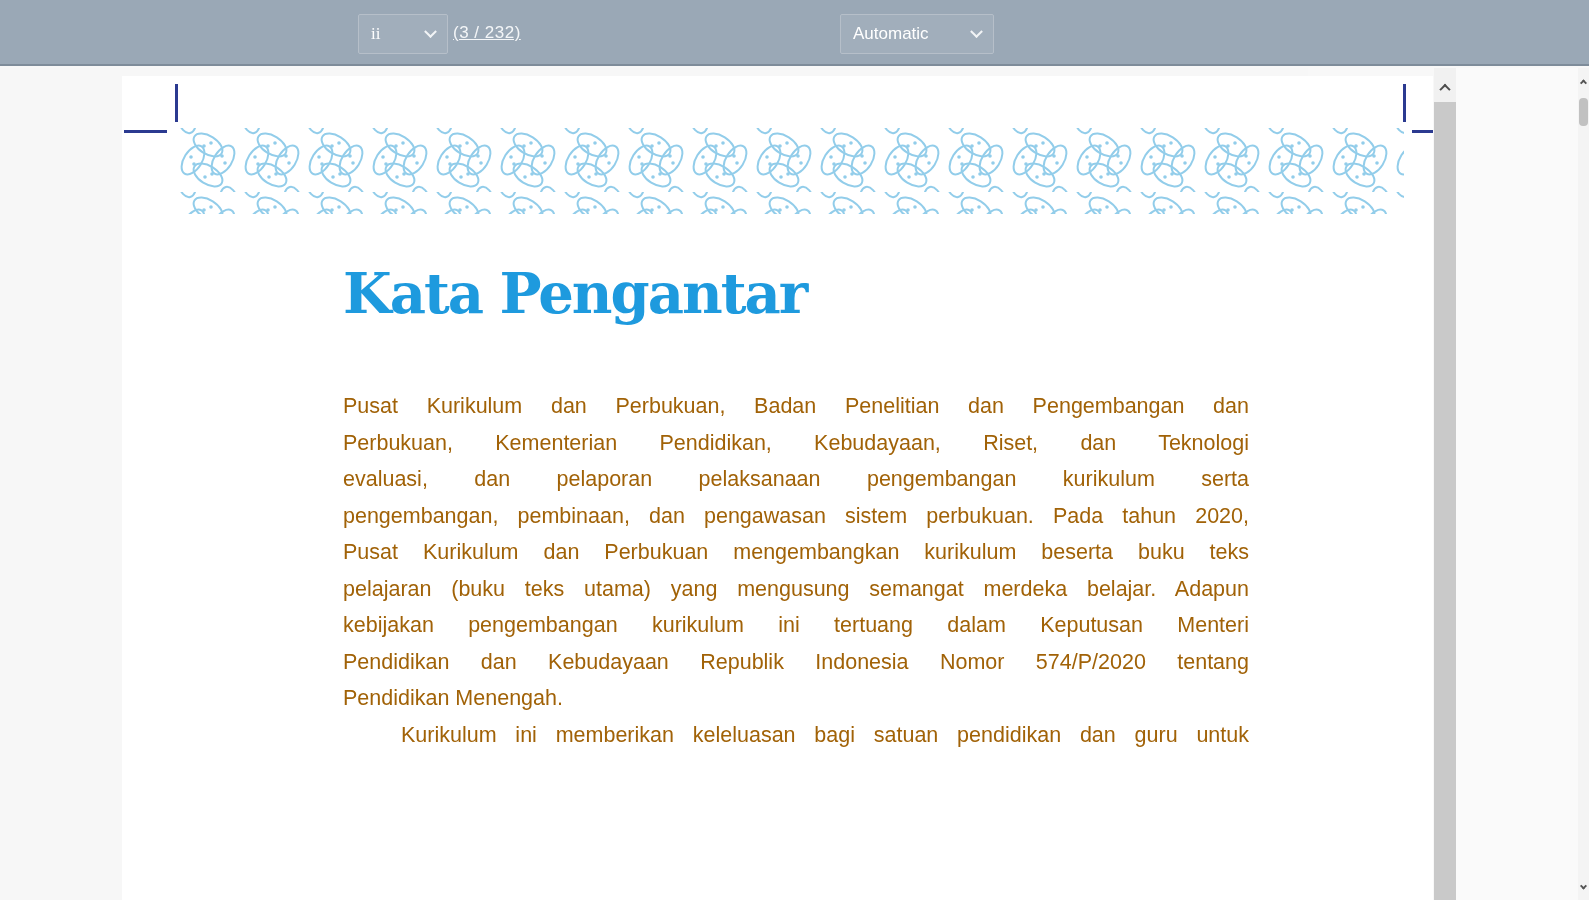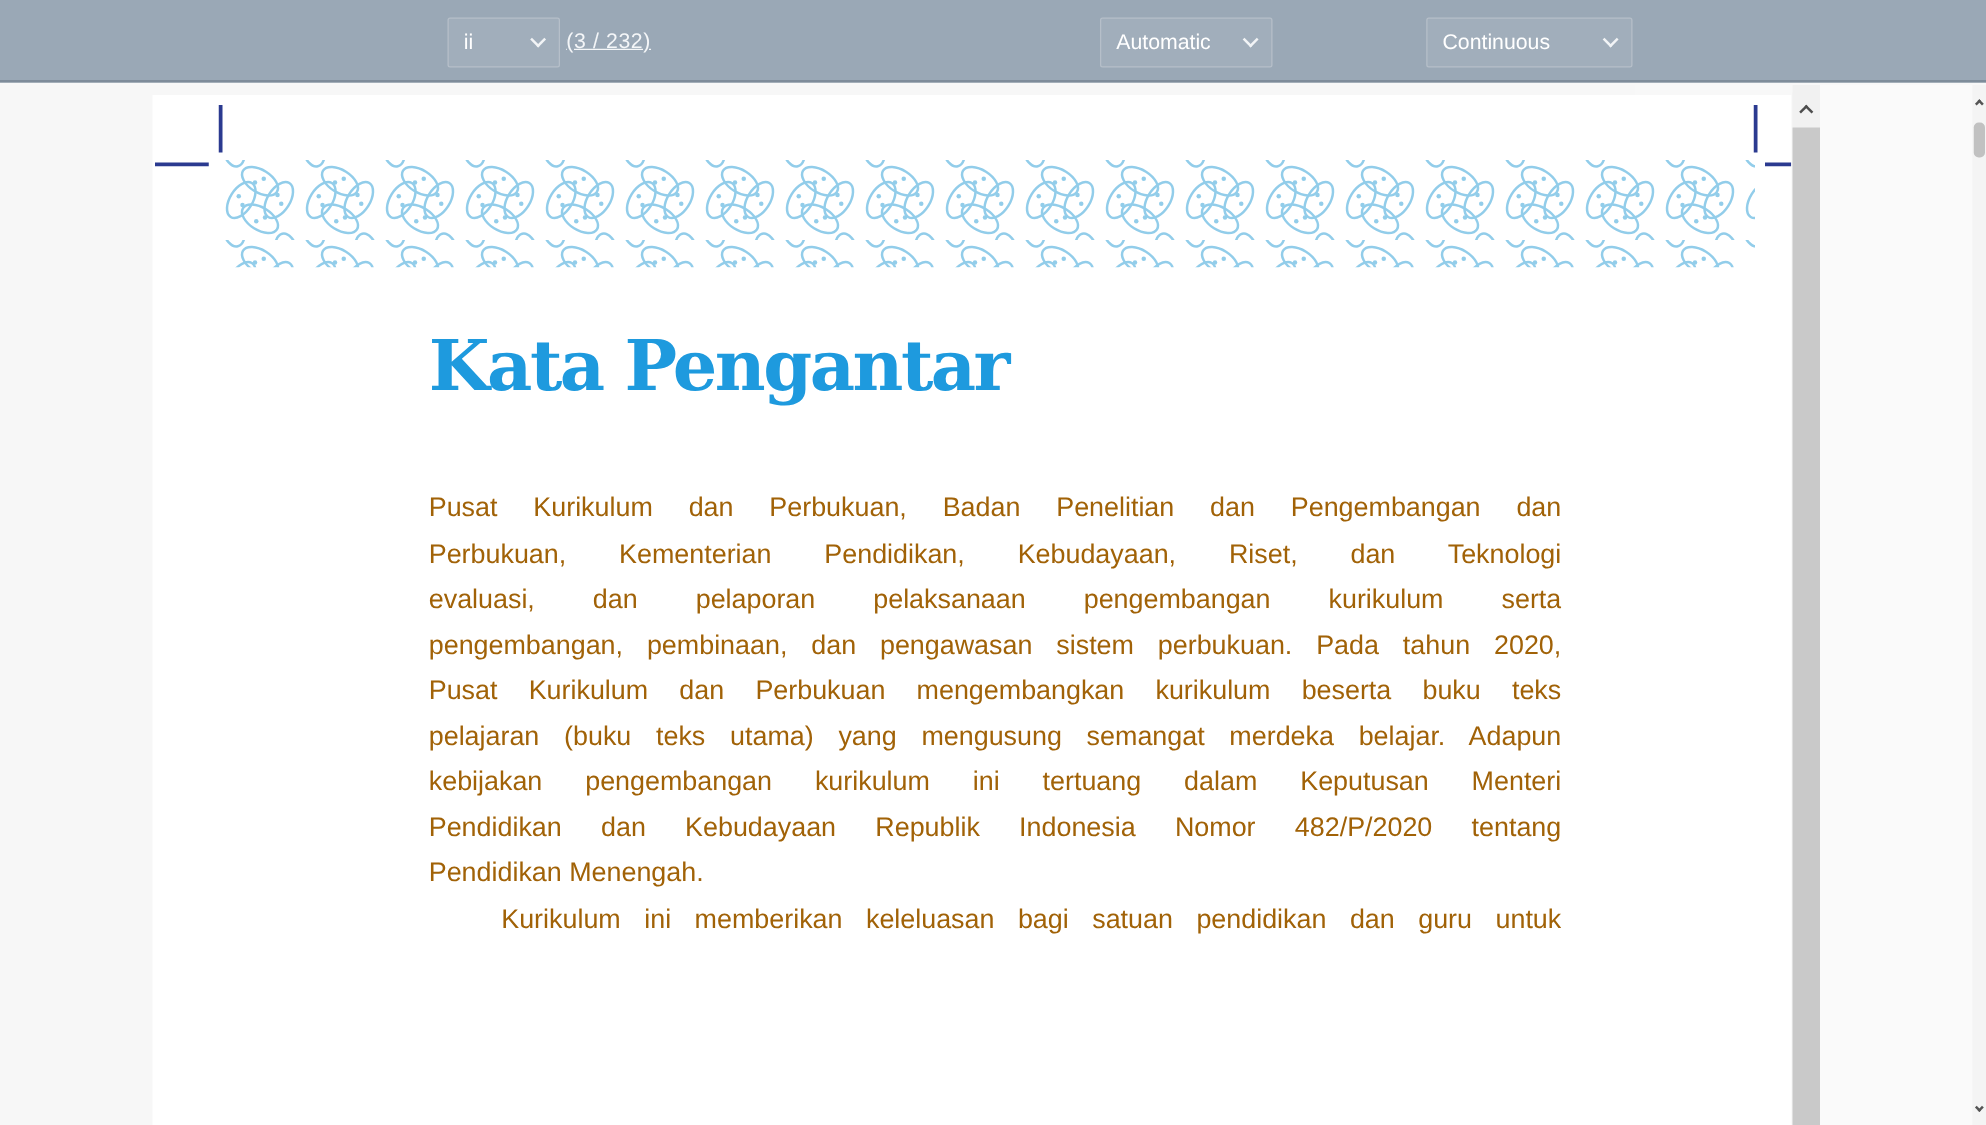--- a/index.html
+++ b/index.html
@@ -18,22 +18,22 @@
     position:absolute;top:14px;height:40px;
     border:1px solid #b6bfc9;background:rgba(255,255,255,0.08);
     color:#ffffff;font-size:17px;display:flex;align-items:center;
     padding:0 12px;cursor:pointer;border-radius:2px;
   }
   .tb-select .lbl{flex:1 1 auto;text-align:left;white-space:nowrap;}
   .chev{
     width:9px;height:9px;border-right:2px solid #f2f4f6;border-bottom:2px solid #f2f4f6;
     transform:rotate(45deg) translate(-2px,-2px);margin-left:14px;flex:0 0 auto;
   }
-  #page-select{left:358px;width:90px;}
-  #zoom-select{left:880px;width:138px;}
+  #page-select{left:358px;width:90px;font-family:Liberation Serif, serif;}
+  #zoom-select{left:840px;width:154px;}
   #scroll-select{left:1141px;width:165px;}
   .pagecount{
     position:absolute;left:453px;top:0;height:66px;display:flex;align-items:center;
     color:#f4f6f8;font-size:17px;letter-spacing:0.5px;text-decoration:underline;
   }
 
   
   .viewer{position:absolute;left:0;top:68px;width:1308px;height:832px;background:#f7f7f7;}
   .right-gap{position:absolute;left:1456px;top:0;width:122px;height:832px;background:#fafafa;}
 
@@ -103,24 +103,20 @@
       <span class="lbl">ii</span>
       <span class="chev"></span>
     </div>
     <div class="pagecount">(3 / 232)</div>
 
     <div class="tb-select" id="zoom-select">
       <span class="lbl">Automatic</span>
       <span class="chev"></span>
     </div>
 
-    <div class="tb-select" id="scroll-select">
-      <span class="lbl">Continuous</span>
-      <span class="chev"></span>
-    </div>
   </div>
 
   <div class="viewer">
     <div class="right-gap"></div>
 
     <div class="page">
       <div class="crop tl-v"></div>
       <div class="crop tl-h"></div>
       <div class="crop tr-v"></div>
       <div class="crop tr-h"></div>
@@ -156,21 +152,21 @@
 
       <div class="bodytext">
 
       <div class="line ls-justify">Pusat Kurikulum dan Perbukuan, Badan Penelitian dan Pengembangan dan</div>
           <div class="line ls-justify">Perbukuan, Kementerian Pendidikan, Kebudayaan, Riset, dan Teknologi</div>
           <div class="line ls-justify">evaluasi, dan pelaporan pelaksanaan pengembangan kurikulum serta</div>
           <div class="line ls-justify">pengembangan, pembinaan, dan pengawasan sistem perbukuan. Pada tahun 2020,</div>
           <div class="line ls-justify">Pusat Kurikulum dan Perbukuan mengembangkan kurikulum beserta buku teks</div>
           <div class="line ls-justify">pelajaran (buku teks utama) yang mengusung semangat merdeka belajar. Adapun</div>
           <div class="line ls-justify">kebijakan pengembangan kurikulum ini tertuang dalam Keputusan Menteri</div>
-          <div class="line ls-justify">Pendidikan dan Kebudayaan Republik Indonesia Nomor 482/P/2020 tentang</div>
+          <div class="line ls-justify">Pendidikan dan Kebudayaan Republik Indonesia Nomor 574/P/2020 tentang</div>
           <div class="line ls-left">Pendidikan Menengah.</div>
           <div class="line ls-indent">Kurikulum ini memberikan keleluasan bagi satuan pendidikan dan guru untuk</div>
         </div>
     </div>
 
     <div class="sb-inner">
       <div class="btn-up">
         <span class="chev-up"></span>
       </div>
       <div class="thumb"></div>

